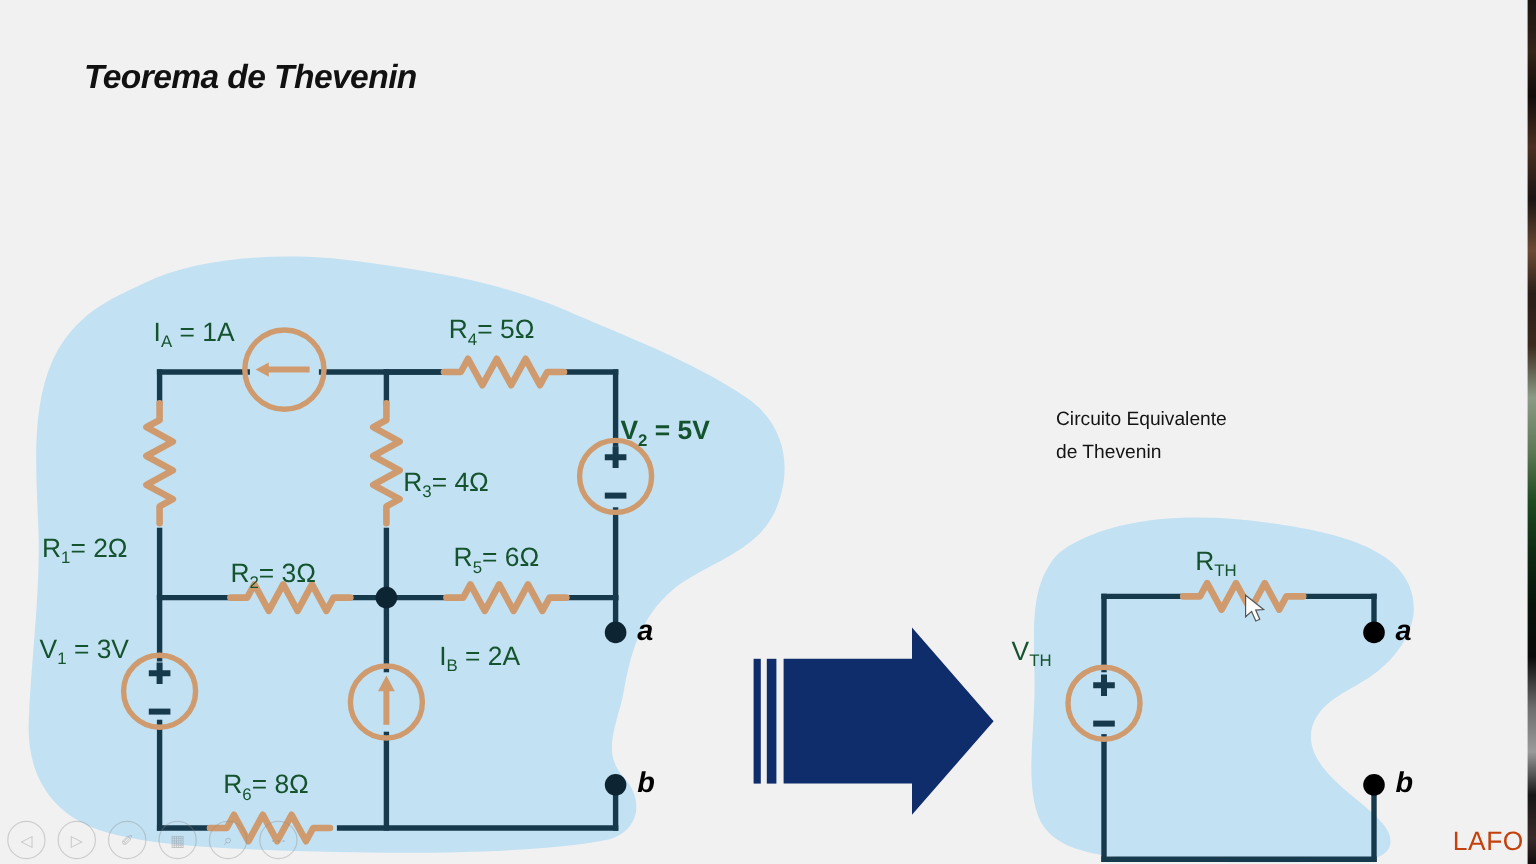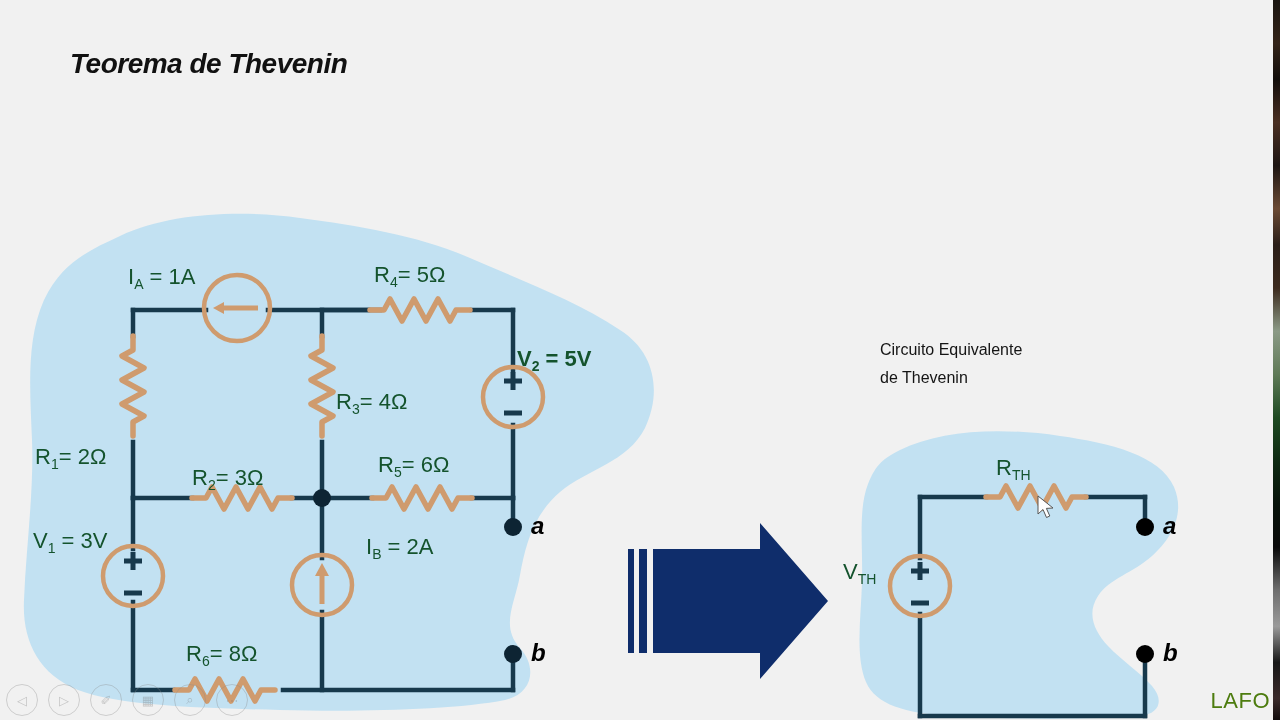--- a/index.html
+++ b/index.html
@@ -37,21 +37,21 @@
   
   .toolbar{position:absolute;left:6px;bottom:4px;display:flex;gap:10px;align-items:center;opacity:.35;}
   .tb-btn{
     width:30px;height:30px;border-radius:50%;
     border:1.4px solid #8a8a8a;
     display:flex;align-items:center;justify-content:center;
     color:#6f6f6f;font-size:13px;background:transparent;
   }
   .lafo{
     position:absolute;right:10px;bottom:6px;
-    font-size:22px;color:#4d7c0f;letter-spacing:.5px;
+    font-size:22px;color:#c2410c;letter-spacing:.5px;
   }
   .videostrip{
     position:absolute;right:0;top:0;width:7px;height:720px;
     background:linear-gradient(to bottom,
       #1a1510 0%, #332318 6%, #120d0a 11%, #4a2f22 17%,
       #1d1512 23%, #6b4a34 29%, #2a1e18 34%, #3c2a1e 40%,
       #8b9a86 46%, #5f7a57 52%, #1e4a22 58%, #0e2a12 64%,
       #07130a 70%, #0a0a0a 76%, #6e6e6e 82%, #9a9a9a 87%,
       #171717 92%, #3a2a2a 97%, #120c0c 100%);
   }
@@ -242,21 +242,21 @@
   <div class="term" style="left:531px;top:639px;">b</div>
 
   <div class="eqv-title">
     <div>Circuito Equivalente</div>
     <div>de Thevenin</div>
   </div>
 
   <div class="lbl" style="left:996px;top:455px;">
     <span>R</span><sub>TH</sub>
   </div>
-  <div class="lbl" style="left:843px;top:530px;margin-top:29px;">
+  <div class="lbl" style="left:843px;top:530px;">
     <span>V</span><sub>TH</sub>
   </div>
   <div class="term" style="left:1163px;top:512px;">a</div>
   <div class="term" style="left:1163px;top:639px;">b</div>
 
   <svg class="cursor" width="20" height="26" viewBox="0 0 20 26">
     <path d="M1 1 L1 19 L6 14.5 L9.5 22.5 L12.8 21 L9.4 13.4 L16 13 Z" fill="#fff" stroke="#555" stroke-width="1"></path>
   </svg>
 
   <div class="lafo">LAFO</div>

